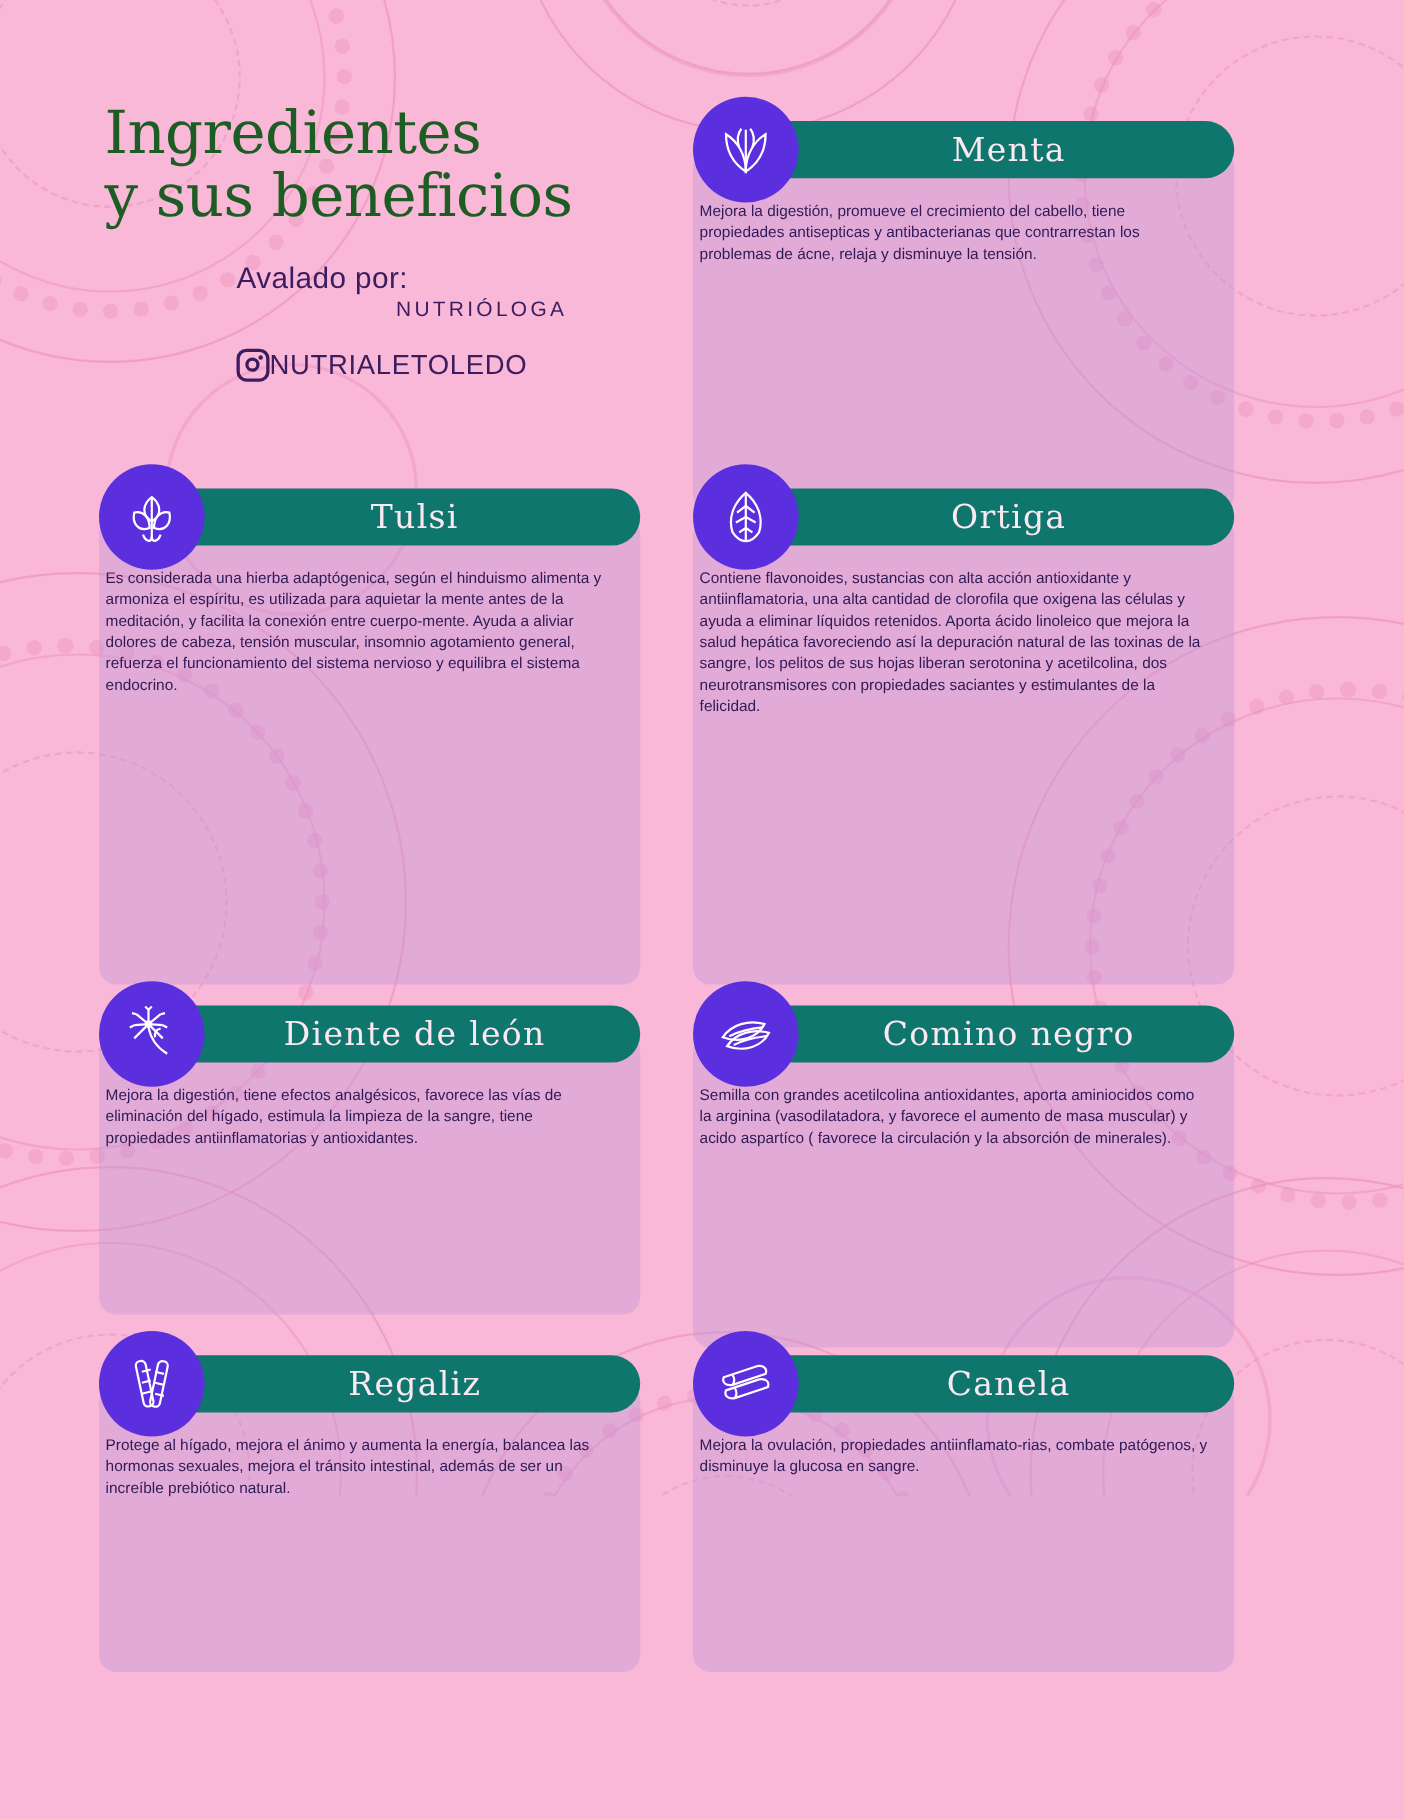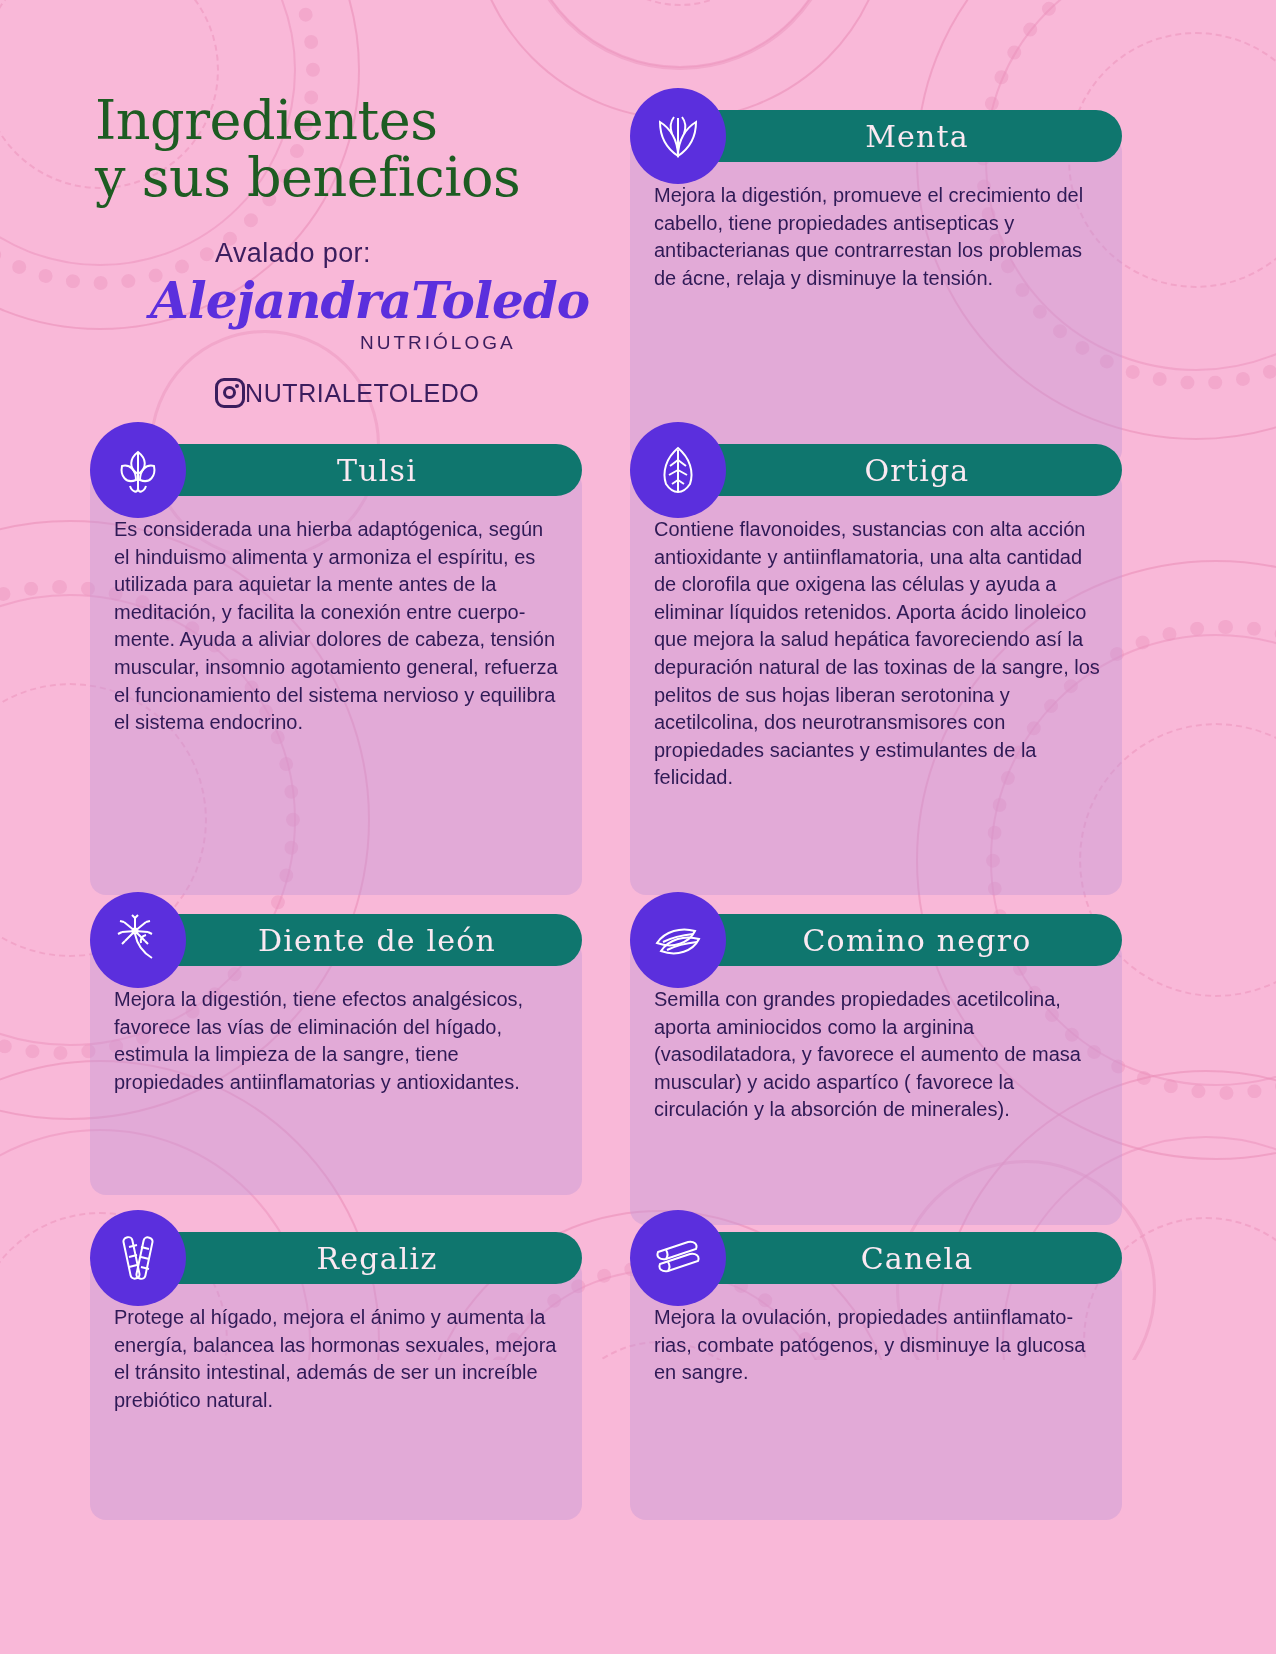--- a/index.html
+++ b/index.html
@@ -164,26 +164,26 @@
   .card-body {
     position: absolute;
     left: 0;
     top: 26px;
     background: rgba(196, 150, 215, 0.42);
     border-radius: 16px;
     box-sizing: border-box;
   }
   .card-text {
     position: absolute;
-    left: 24px;
+    left: 6px;
     right: 22px;
     top: 72px;
     font-family: "Liberation Sans", sans-serif;
     color: #2f1a56;
-    font-size: 20px;
+    font-size: 14px;
     line-height: 1.38;
   }
   .icon-badge {
     position: absolute;
     left: 0;
     top: -22px;
     width: 96px;
     height: 96px;
     border-radius: 50%;
     background: #5b2fdd;
@@ -217,21 +217,20 @@
     <div class="arc" style="left:150px; top:330px; width:230px; height:230px;"></div>
     <div class="arc" style="right:120px; top:1160px; width:260px; height:260px;"></div>
   </div>
 
   <div class="header">
     <h1 class="title">
       <span>Ingredientes</span><br>
       <span>y sus beneficios</span>
     </h1>
     <div class="avalado">Avalado por:</div>
-    <div class="signature">AlejandraToledo</div>
     <div class="profession">NUTRIÓLOGA</div>
     <div class="social">
       <span class="ig-icon"></span>
       <span class="handle">NUTRIALETOLEDO</span>
     </div>
   </div>
 
   <div class="card" style="left:630px; top:110px; width:492px;">
     <div class="card-body" style="width:492px; height:330px;"></div>
     <div class="card-bar" style="width:437px;">
@@ -305,21 +304,21 @@
       <span>Comino negro</span>
     </div>
     <div class="icon-badge">
       <svg width="62" height="62" viewBox="0 0 62 62" fill="none" stroke="#ffffff" stroke-width="2">
         <path d="M10 34 C18 22 34 18 48 22 C42 34 26 40 10 34 Z"></path>
         <path d="M14 42 C22 30 38 26 52 30 C46 42 30 48 14 42 Z"></path>
         <path d="M16 33 C26 28 36 26 46 25"></path>
         <path d="M20 41 C30 36 40 34 50 33"></path>
       </svg>
     </div>
-    <div class="card-text">Semilla con grandes propiedades acetilcolina, aporta aminiocidos como la arginina (vasodilatadora, y favorece el aumento de masa muscular) y acido aspartíco ( favorece la circulación y la absorción de minerales).</div>
+    <div class="card-text">Semilla con grandes acetilcolina antioxidantes, aporta aminiocidos como la arginina (vasodilatadora, y favorece el aumento de masa muscular) y acido aspartíco ( favorece la circulación y la absorción de minerales).</div>
   </div>
 
   <div class="card" style="left:90px; top:1232px; width:492px;">
     <div class="card-body" style="width:492px; height:262px;"></div>
     <div class="card-bar" style="width:437px;">
       <span>Regaliz</span>
     </div>
     <div class="icon-badge">
       <svg width="58" height="58" viewBox="0 0 58 58" fill="none" stroke="#ffffff" stroke-width="2">
         <rect x="18" y="8" width="9" height="42" rx="4" transform="rotate(-12 22 29)"></rect>

